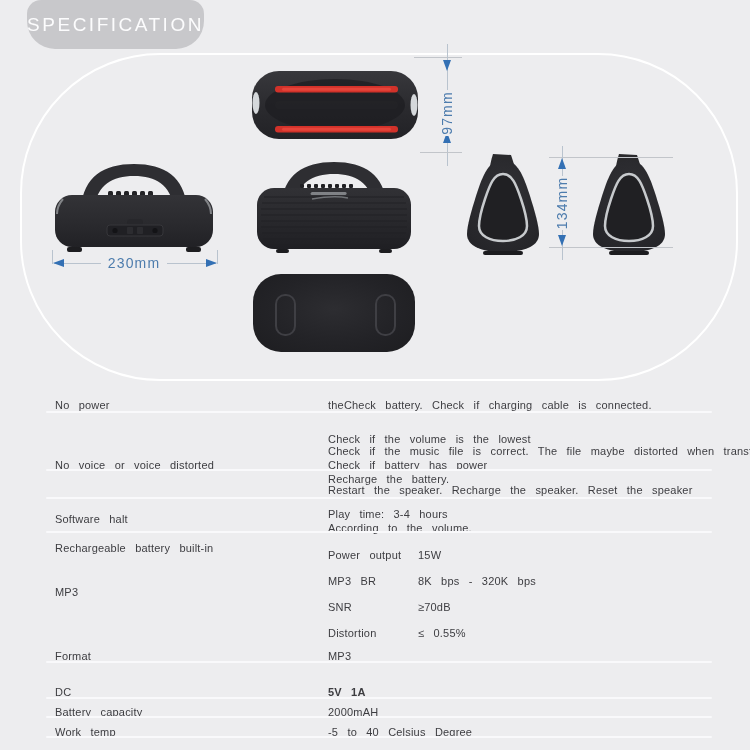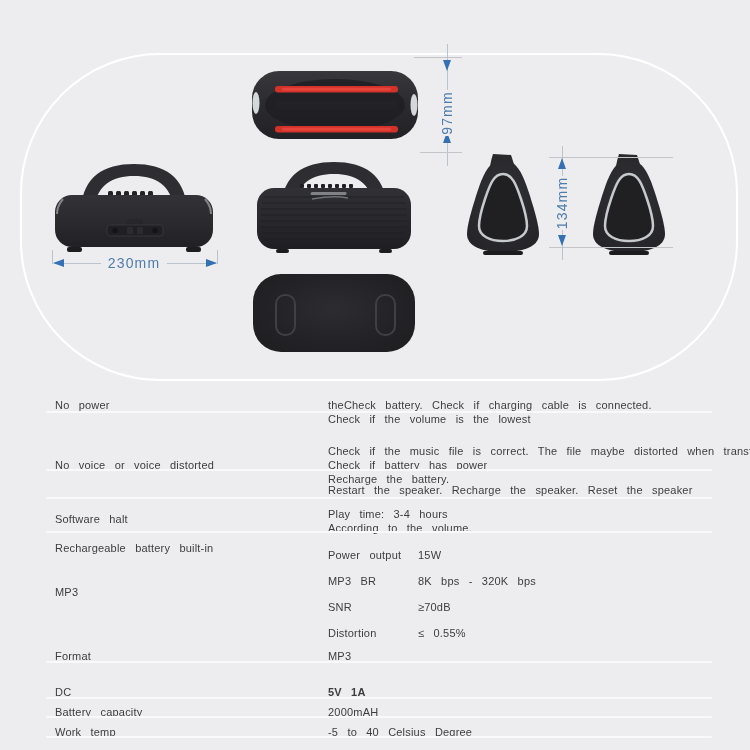--- a/index.html
+++ b/index.html
@@ -55,20 +55,23 @@
   .val { left:328px; }
   .spec-name { left:328px; }
   .spec-val  { left:418px; }
   .sep { position:absolute; left:46px; width:666px; height:2px; background:#f9f9fb; border-radius:1px; }
 </style>
 </head>
 <body>
 
 <div class="page">
 
+  <div class="badge">
+    <span>SPECIFICATION</span>
+  </div>
 
   <div class="showcase"></div>
 
   <svg class="art" style="left:251px; top:70px;" width="168" height="70" viewBox="0 0 168 70">
     <defs>
       <linearGradient id="gTop" x1="0" y1="0" x2="0" y2="1">
         <stop offset="0" stop-color="#38383c"></stop>
           <stop offset="0.5" stop-color="#2b2b2f"></stop>
           <stop offset="1" stop-color="#222226"></stop>
       </linearGradient>
@@ -208,21 +211,21 @@
   <div>
 
     <div>
       <div class="lbl" style="top:398px;">No power</div>
       <div class="val" style="top:398px;">theCheck battery. Check if charging cable is connected.</div>
       <div class="sep" style="top:411px;"></div>
     </div>
 
     <div>
       <div class="lbl" style="top:458px;">No voice or voice distorted</div>
-      <div class="val" style="top:412px;">Check if the volume is the lowest</div>
+      <div class="val" style="top:432px;">Check if the volume is the lowest</div>
       <div class="val" style="top:444px;">Check if the music file is correct. The file maybe distorted when transfer.</div>
       <div class="val" style="top:458px;text-align:right;">Check if battery has power</div>
       <div class="sep" style="top:469px;"></div>
     </div>
 
     <div>
       <div class="lbl" style="top:483px;margin-top:29px;">Software halt</div>
       <div class="val" style="top:472px;">Recharge the battery.</div>
       <div class="val" style="top:483px;">Restart the speaker. Recharge the speaker. Reset the speaker</div>
       <div class="sep" style="top:497px;"></div>

